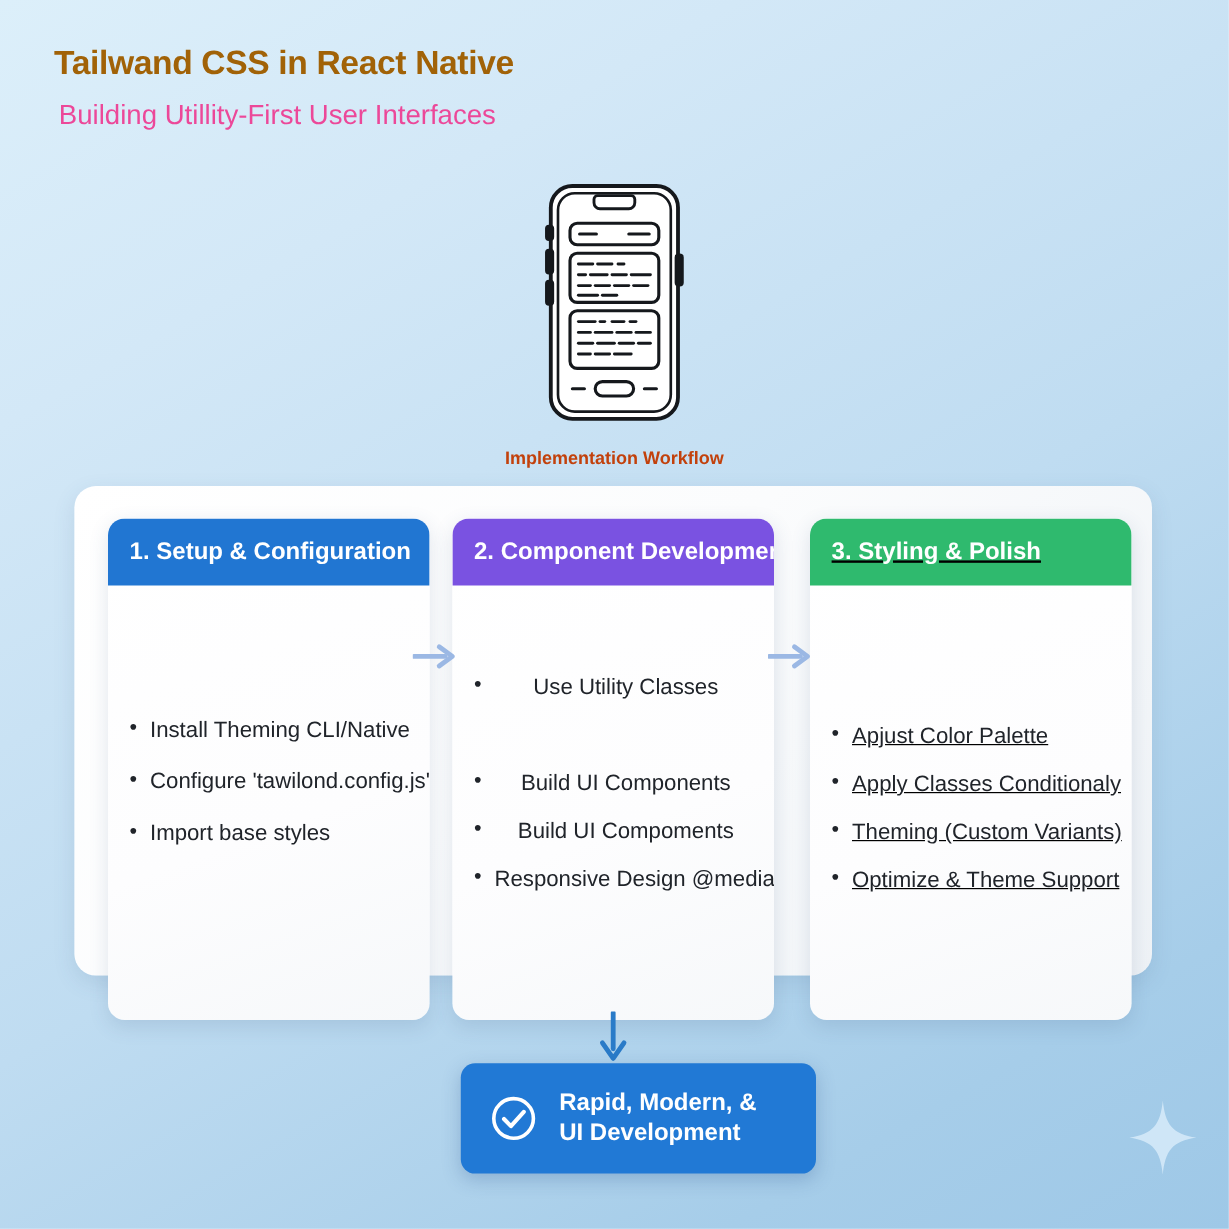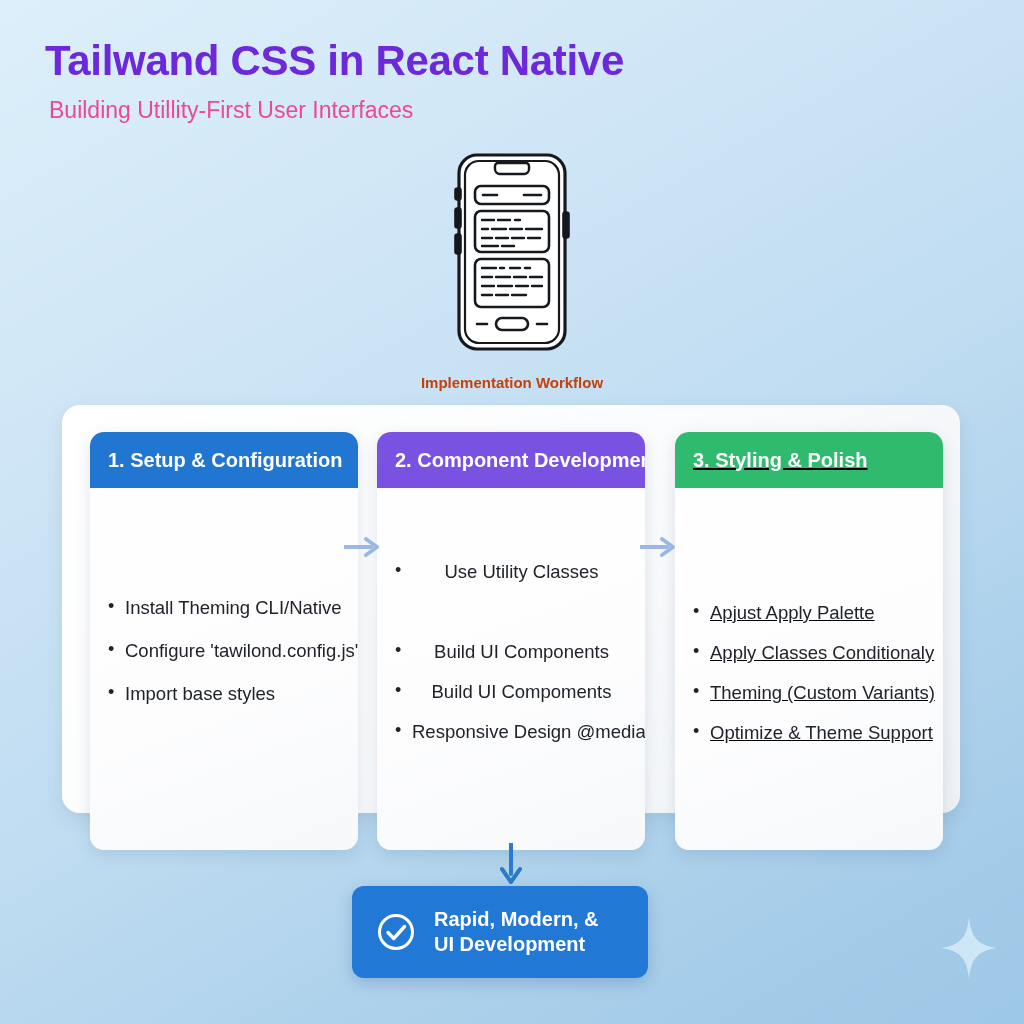--- a/index.html
+++ b/index.html
@@ -16,23 +16,23 @@
   }
 
   
   #page-header {
     position: absolute;
     left: 45px;
     top: 38px;
     width: 700px;
   }
   #main-title {
-    font-size: 42px;
+    font-size: 28px;
     font-weight: bold;
-    color: #6d28d9;
+    color: #a16207;
     letter-spacing: -0.3px;
     line-height: 1.1;
     margin: 0;
     white-space: nowrap;
   }
   #sub-title {
     font-size: 23px;
     color: #ec4899;
     margin: 14px 0 0 4px;
     line-height: 1.1;
@@ -145,21 +145,21 @@
     position: absolute;
     left: 496px;
     top: 843px;
     width: 30px;
     height: 42px;
   }
 
   
   #cta-banner {
     position: absolute;
-    left: 352px;
+    left: 384px;
     top: 886px;
     width: 296px;
     height: 92px;
     background: #2179d5;
     border-radius: 12px;
     box-shadow: 0 5px 15px rgba(40,80,140,0.25);
     display: flex;
     align-items: center;
     padding-left: 24px;
     box-sizing: border-box;
@@ -265,21 +265,21 @@
     <li>Use Utility Classes</li>
     <li>Build UI Components</li>
     <li>Build UI Compoments</li>
     <li>Responsive Design @media)</li>
   </ul>
 </div>
 
 <div class="step-card" id="step-card-3">
   <div class="step-header" id="step-header-3">3. Styling &amp; Polish</div>
   <ul class="bullet-list" id="bullets-3">
-    <li>Apjust Apply Palette</li>
+    <li>Apjust Color Palette</li>
     <li>Apply Classes Conditionaly</li>
     <li>Theming (Custom Variants)</li>
     <li>Optimize &amp; Theme Support</li>
   </ul>
 </div>
 
 <div class="h-arrow" id="arrow-1-2">
   <svg viewBox="0 0 36 26" width="36" height="26">
     <line x1="1" y1="13" x2="27" y2="13" stroke="#9bb8e4" stroke-width="4" stroke-linecap="round"></line>
     <polyline points="22,5 33,13 22,21" fill="none" stroke="#9bb8e4" stroke-width="4" stroke-linecap="round" stroke-linejoin="round"></polyline>

